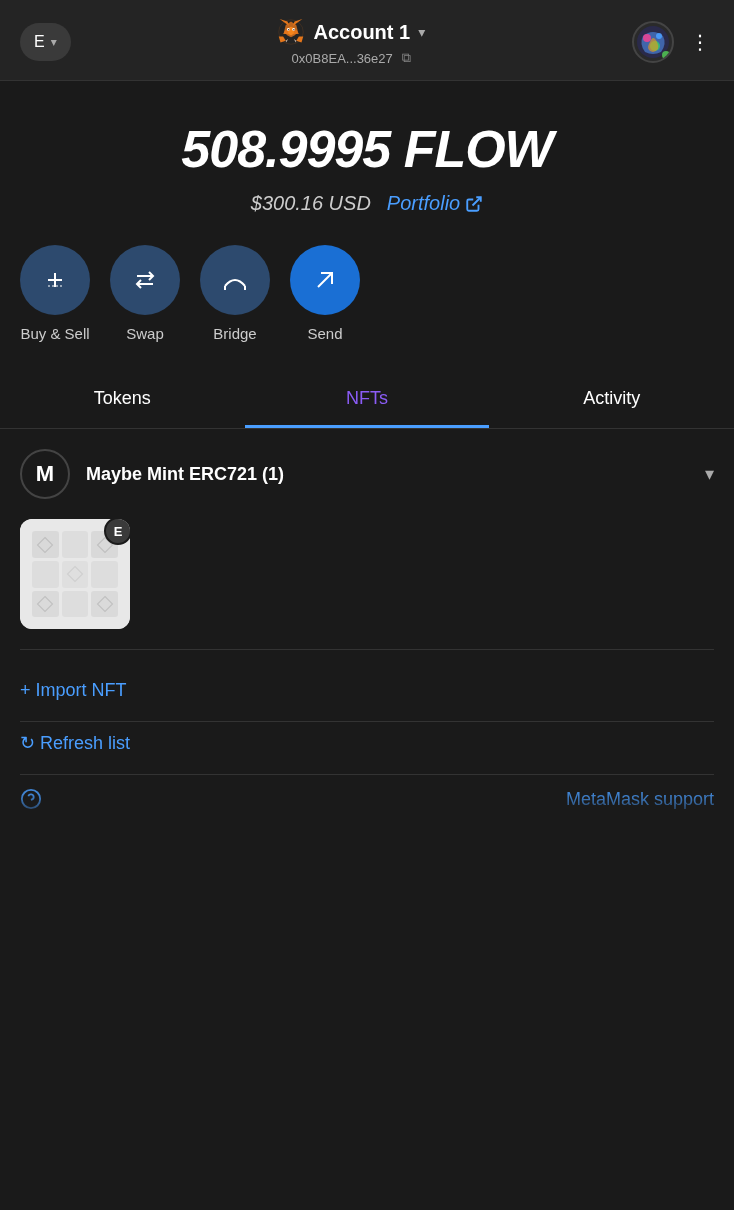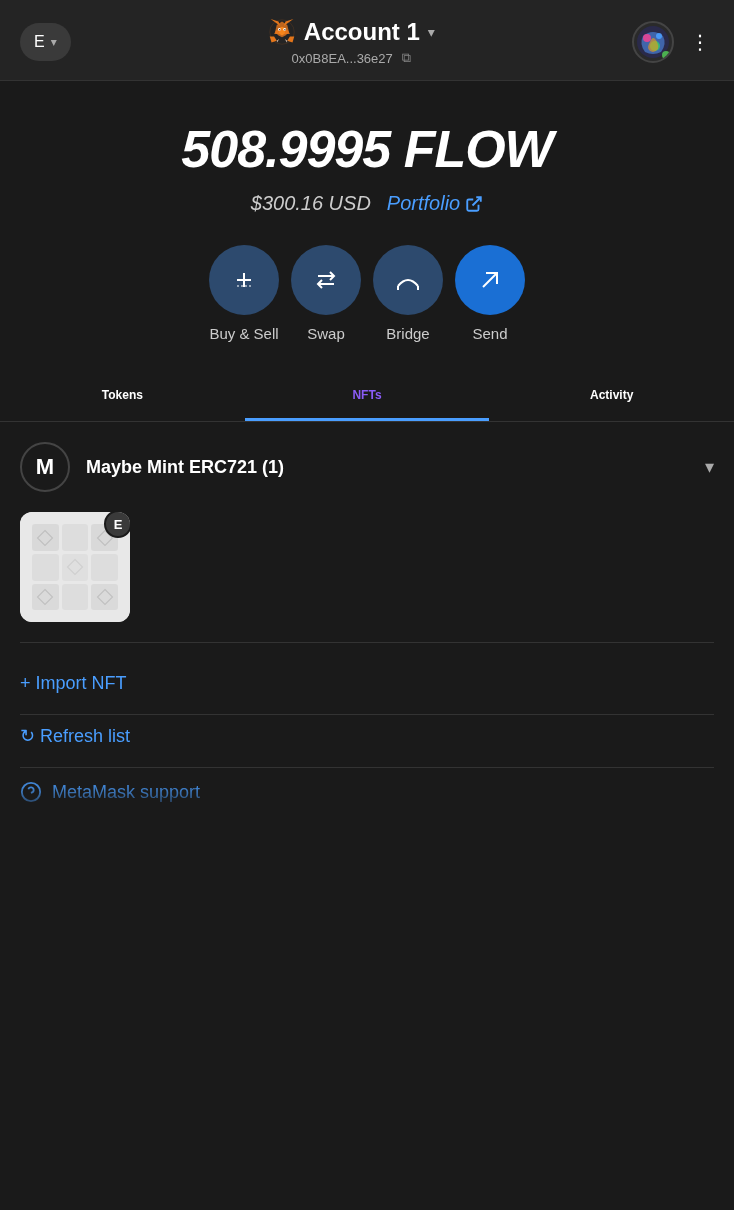--- a/index.html
+++ b/index.html
@@ -49,21 +49,21 @@
     }
 
     .account-name-row {
       display: flex;
       align-items: center;
       gap: 8px;
       cursor: pointer;
     }
 
     .account-name {
-      font-size: 24px;
+      font-size: 20px;
       font-weight: 600;
     }
 
     .account-address {
       font-size: 13px;
       color: #aaa;
       display: flex;
       align-items: center;
       gap: 9px;
     }
@@ -145,22 +145,22 @@
       display: flex;
       align-items: center;
       gap: 5px;
       cursor: pointer;
       text-decoration: none;
     }
 
     
     .actions-row {
       display: flex;
-      justify-content: center;
-      gap: 12px;
+      justify-content: flex-start;
+      gap: 20px;
       padding: 0 20px 30px;
     }
 
     .action-item {
       display: flex;
       flex-direction: column;
       align-items: center;
       gap: 10px;
       cursor: pointer;
     }
@@ -198,25 +198,25 @@
     .tabs {
       display: flex;
       border-bottom: 1px solid #333;
       margin: 0 0 0 0;
     }
 
     .tab {
       flex: 1;
       text-align: center;
       padding: 16px 4px;
-      font-size: 12px;
+      font-size: 18px;
       color: #aaa;
       cursor: pointer;
       border-bottom: 3px solid transparent;
-      font-weight: 700;
+      font-weight: 400;
     }
 
     .tab.active {
       color: #8b5cf6;
       border-bottom: 3px solid #4a9eff;
     }
 
     .tab.inactive {
       color: #fff;
       border-bottom: 3px solid transparent;
@@ -540,20 +540,20 @@
 </div>
 
 <div class="divider"></div>
 
 <div class="refresh-list">
   <span>↻ Refresh list</span>
 </div>
 
 <div class="divider"></div>
 
-<div class="mm-support" style="overflow:hidden;height:48px;mask-image:linear-gradient(to bottom, rgba(0,0,0,1) 40%, rgba(0,0,0,0) 100%); -webkit-mask-image:linear-gradient(to bottom, rgba(0,0,0,1) 40%, rgba(0,0,0,0) 100%);">
+<div class="mm-support" style="overflow:hidden;height:48px;mask-image:linear-gradient(to bottom, rgba(0,0,0,1) 40%, rgba(0,0,0,0) 100%);justify-content:space-between; -webkit-mask-image:linear-gradient(to bottom, rgba(0,0,0,1) 40%, rgba(0,0,0,0) 100%);">
   <svg width="22" height="22" viewBox="0 0 24 24" fill="none" stroke="#4a9eff" stroke-width="2">
     <circle cx="12" cy="12" r="10"></circle>
     <path d="M9.09 9a3 3 0 015.83 1c0 2-3 3-3 3"></path>
     <line x1="12" y1="17" x2="12.01" y2="17"></line>
   </svg>
   <span>MetaMask support</span>
 </div>
 
 </body></html>

